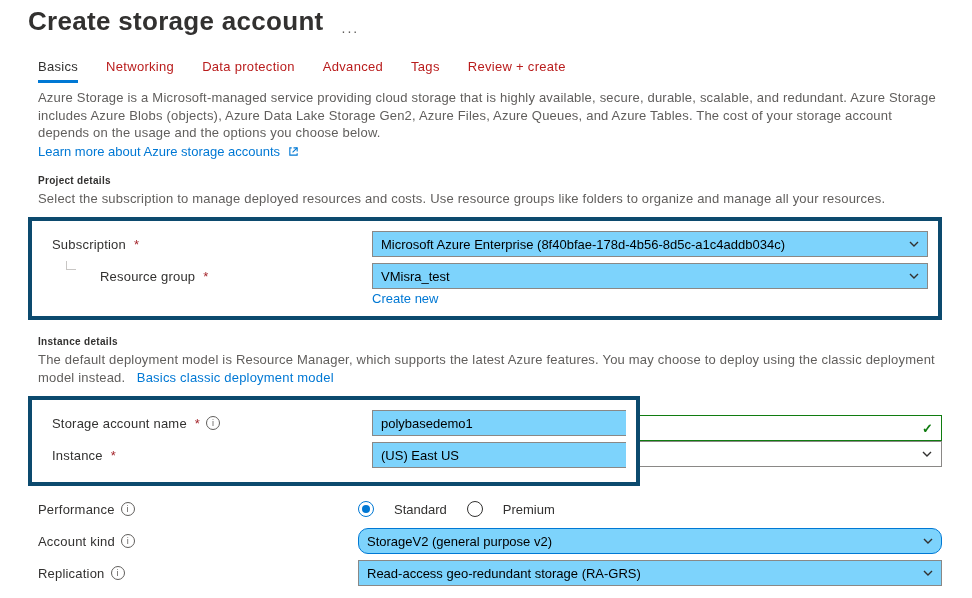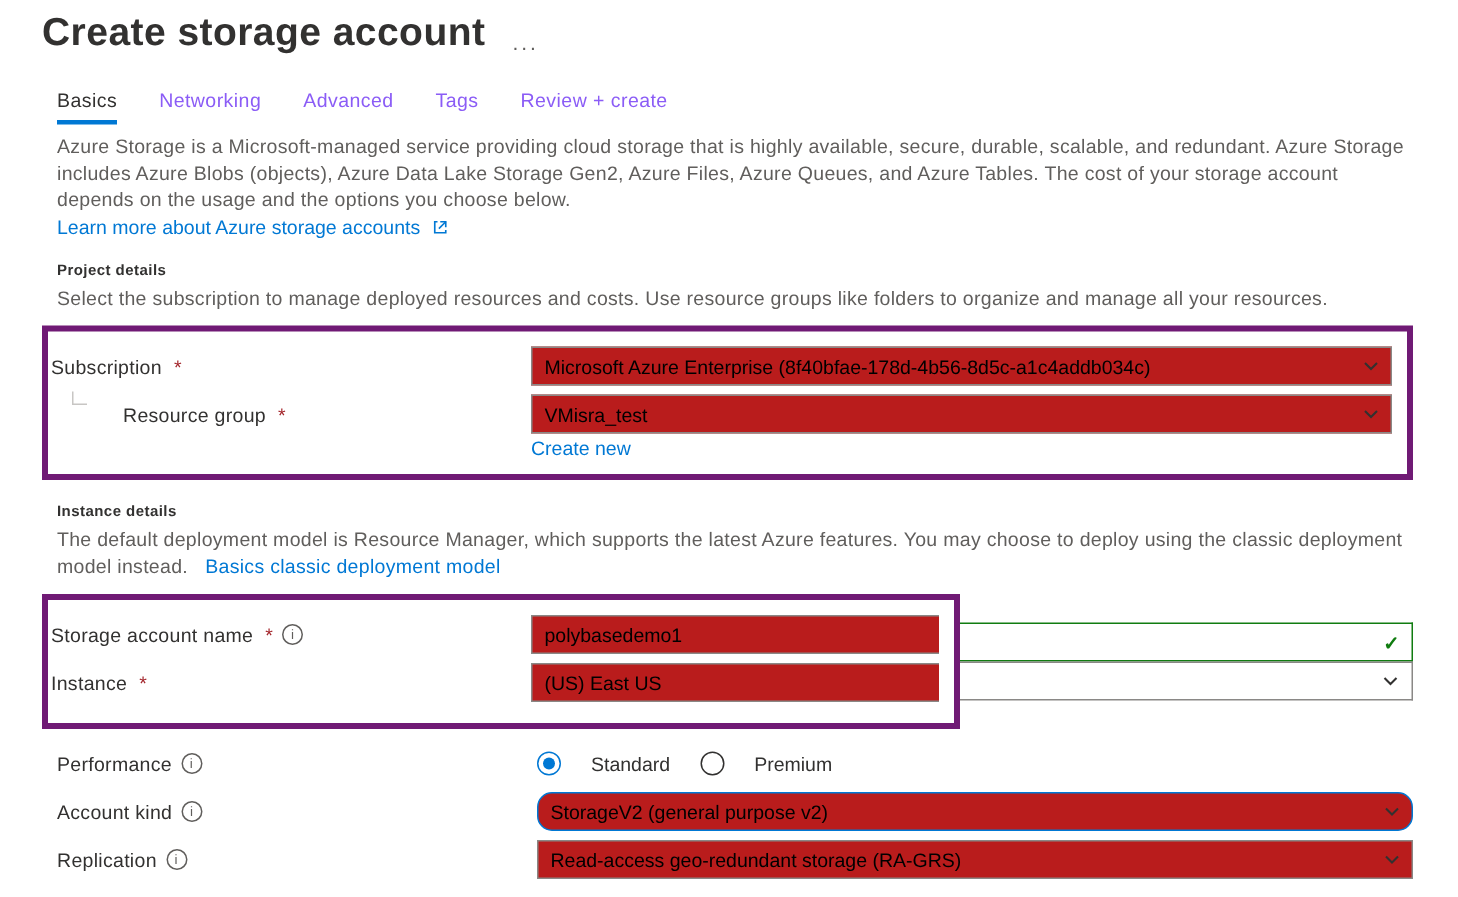--- a/index.html
+++ b/index.html
@@ -22,40 +22,40 @@
   .ellipsis { font-size:14px; color:#605e5c; letter-spacing:2px; }
   .content { padding: 0 30px 0 38px; }
 
   .tabs {
     border-bottom: none;
     margin-bottom: 6px;
   }
   .tabs ul { list-style:none; padding:0; margin:0; display:flex; gap:28px; }
   .tabs li {
     padding: 4px 0 6px 0;
-    color: #8b5cf6;
+    color: #b91c1c;
     cursor: pointer;
     letter-spacing: 0.3px;
   }
   .tabs li.active {
     border-bottom: 3px solid #0078d4;
     color: #323130;
     font-weight: 400;
   }
 
   .intro-text { color:#605e5c; line-height:1.35; margin:6px 0 2px 0; letter-spacing:0.2px; }
   a.link { color:#0078d4; text-decoration:none; cursor:pointer; }
   .ext-icon { display:inline-block; vertical-align:-1px; margin-left:4px; }
 
   .section-title { font-weight:600; margin:16px 0 4px 0; font-size:10px; letter-spacing:0.3px; }
   .section-desc { color:#605e5c; line-height:1.35; margin:0 0 10px 0; letter-spacing:0.2px; }
 
   .highlight-box {
-    border: 4px solid #701a75;
-    padding: 6px 10px 10px 2px;
+    border: 4px solid #0c4a6e;
+    padding: 6px 10px 10px 20px;
     margin: 0 0 10px -10px;
   }
 
   .form-row {
     display:flex;
     align-items:center;
     min-height: 30px;
     margin: 2px 0;
   }
   .form-row.indent .label-col { padding-left: 48px; position:relative; }
@@ -80,21 +80,21 @@
     flex:1;
     display:flex; align-items:center; gap:14px;
   }
   .select, .text-input {
     width: 100%;
     height: 26px;
     border: 1px solid #8a8886;
     padding: 0 8px;
     font-size: 13px;
     font-family: inherit;
-    background:#b91c1c;
+    background:#7dd3fc;
     position:relative;
   }
   .select-wrap {
     position:relative; width:100%;
   }
   .select-wrap .chevron {
     position:absolute; right:8px; top:50%; transform:translateY(-50%);
     pointer-events:none;
   }
 
@@ -135,20 +135,21 @@
   <div class="title-row">
     <h1 class="page-title">Create storage account</h1>
     <span class="ellipsis">...</span>
   </div>
 
   <div class="content">
     <nav class="tabs">
       <ul>
         <li class="active">Basics</li>
         <li>Networking</li>
+        <li>Data protection</li>
         <li>Advanced</li>
         <li>Tags</li>
         <li>Review + create</li>
       </ul>
     </nav>
 
     <p class="intro-text">Azure Storage is a Microsoft-managed service providing cloud storage that is highly available, secure, durable, scalable, and redundant. Azure Storage includes Azure Blobs (objects), Azure Data Lake Storage Gen2, Azure Files, Azure Queues, and Azure Tables. The cost of your storage account depends on the usage and the options you choose below.</p>
     <a class="link">
       <span>Learn more about Azure storage accounts</span>
       <span class="ext-icon">

